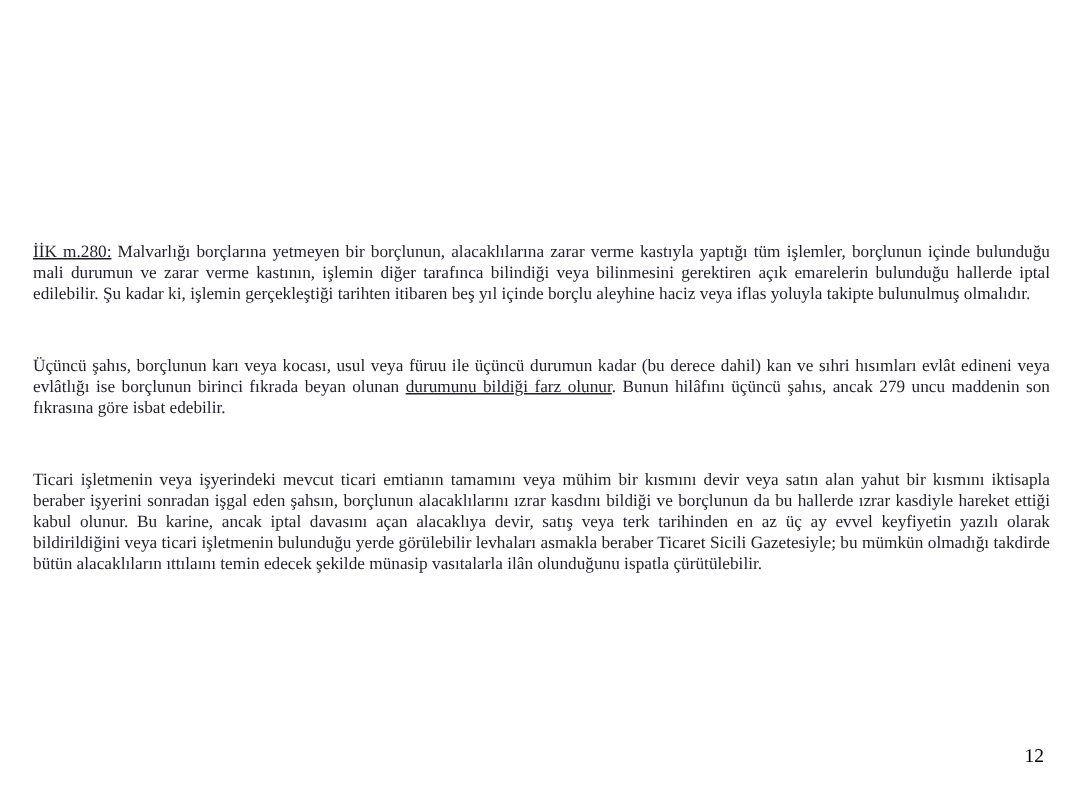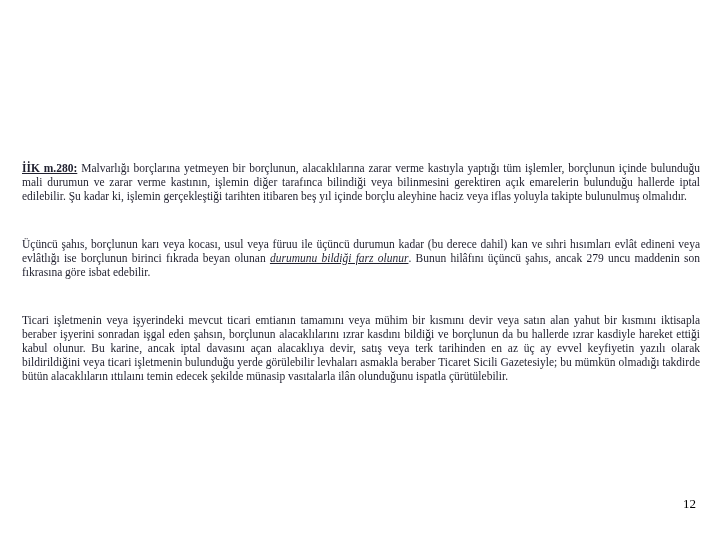--- a/index.html
+++ b/index.html
@@ -26,26 +26,25 @@
       right: 20px;
       top: 161px;
     }
     .content p {
       margin: 0 0 34px 0;
       font-size: 11.5px;
       line-height: 14px;
       text-align: justify;
     }
     .lead {
-      font-weight: bold;
+      font-weight: normal;
       text-decoration: underline;
     }
     .ul {
       text-decoration: underline;
-      font-style: italic;
     }
     .page-number {
       position: absolute;
       right: 24px;
       bottom: 28px;
       font-size: 13px;
       color: #000000;
     }
   </style>
 </head>

